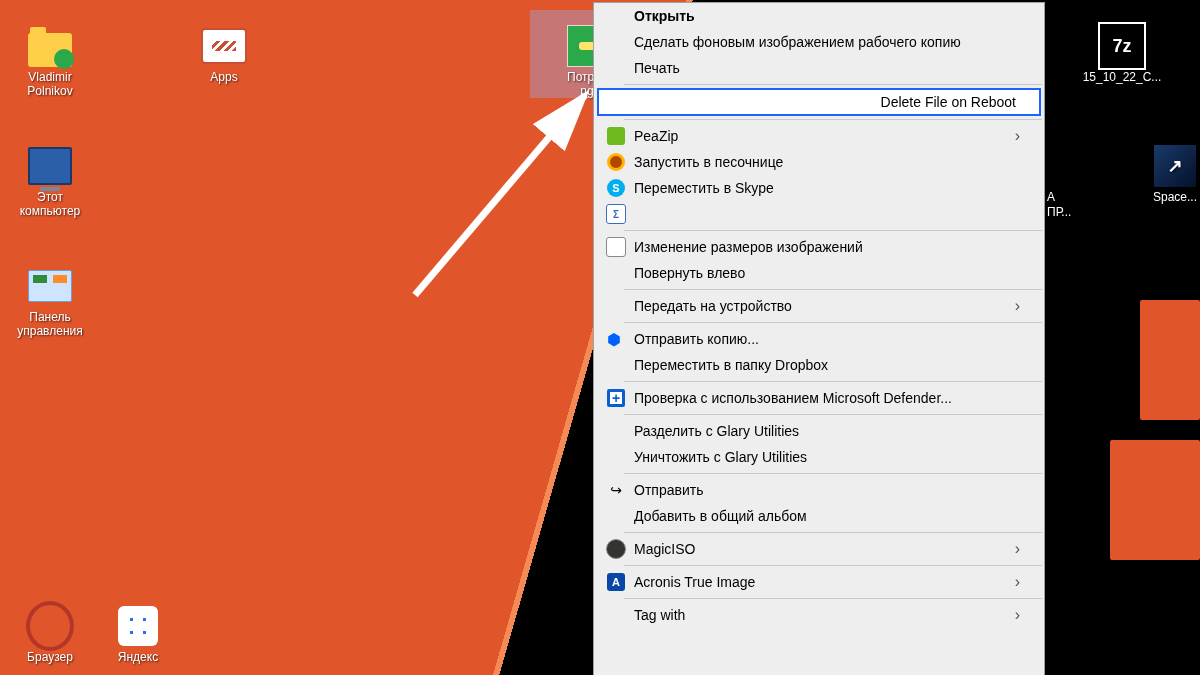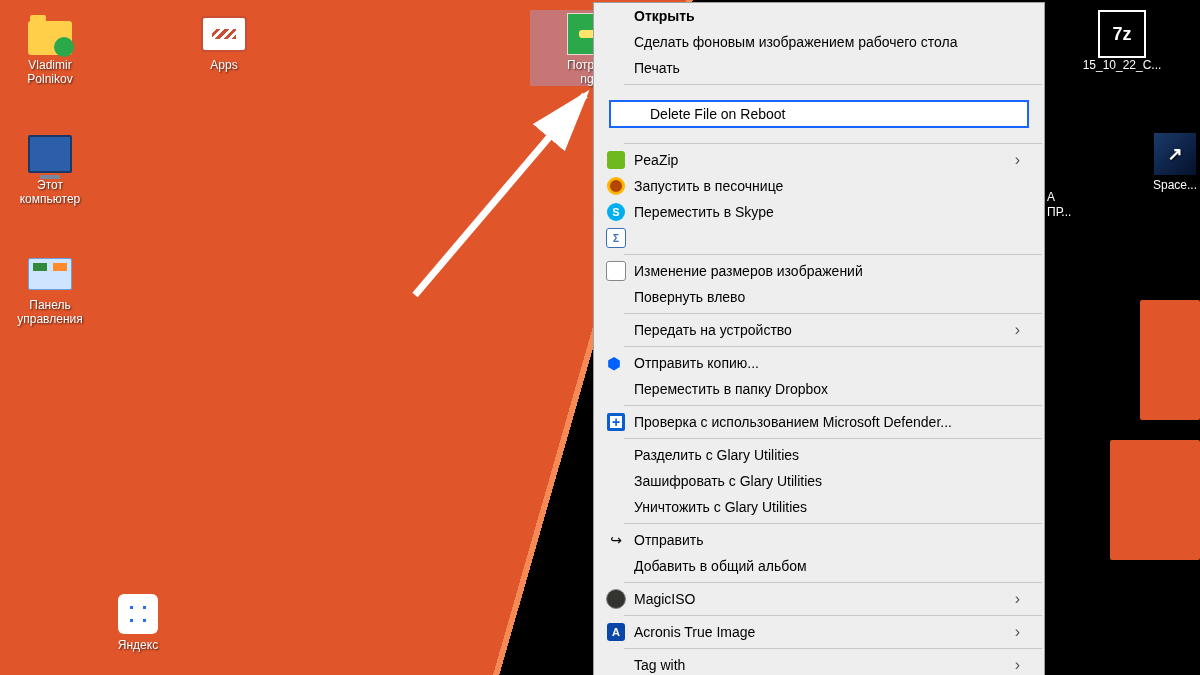--- a/index.html
+++ b/index.html
@@ -14,21 +14,21 @@
         #f58a57 660px, #f58a57 100%);
     color:white;text-shadow:1px 1px 2px rgba(0,0,0,.7);
   }
   
   .logo-mask{position:absolute;right:0;top:300px;width:110px;height:280px;}
   .logo-sq{position:absolute;width:70px;height:120px;background:#e1552b;border-radius:2px;}
   .logo-sq.a{top:0;right:0;width:60px;}
   .logo-sq.b{top:140px;right:0;width:90px;}
   
   .dicon{position:absolute;width:84px;text-align:center;font-size:12px;line-height:14px;}
-  .dicon .pic{width:48px;height:40px;margin:4px auto 4px auto;display:flex;align-items:center;justify-content:center;}
+  .dicon .pic{width:48px;height:40px;margin:16px auto 4px auto;display:flex;align-items:center;justify-content:center;}
   .dicon.sel .pic{outline:1px solid rgba(255,255,255,.7);background:rgba(255,255,255,.25);} 
   .dicon.sel{background:rgba(150,180,255,.35);padding-left:29px;}
   .folder{width:44px;height:34px;background:#ffcf4a;border-radius:3px;position:relative;margin-top:8px;}
   .folder:before{content:"";position:absolute;top:-6px;left:2px;width:16px;height:8px;background:#ffcf4a;border-radius:2px 2px 0 0;}
   .avatar{position:absolute;right:-2px;bottom:-2px;width:20px;height:20px;border-radius:50%;background:#2aa84a;}
   .apps-ic{width:42px;height:32px;background:#fff;border:2px solid #c94e33;border-radius:4px;display:flex;align-items:center;justify-content:center;}
   .apps-ic:before{content:"";width:24px;height:10px;background:repeating-linear-gradient(-45deg,#c94e33 0 3px,#fff 3px 6px);}
   .thispc{width:40px;height:34px;background:#2b5faa;border:2px solid #1a3766;border-radius:2px;position:relative;}
   .thispc:after{content:"";position:absolute;bottom:-8px;left:10px;width:20px;height:4px;background:#7a869a;}
   .ctrlpanel{width:42px;height:30px;background:#cfe4ff;border:1px solid #6aa0e0;border-radius:2px;position:relative;}
@@ -55,21 +55,22 @@
     display:flex;align-items:center;height:26px;padding:0 24px 0 12px;position:relative;
   }
   .ctxmenu .item .ic{width:20px;height:20px;margin-right:8px;display:flex;align-items:center;justify-content:center;flex:0 0 20px;}
   .ctxmenu .item.noicon .ic{visibility:hidden;}
   .ctxmenu .item .lbl{flex:1;white-space:nowrap;overflow:hidden;}
   .ctxmenu .item.bold .lbl{font-weight:600;}
   .ctxmenu .item .arrow-r{font-size:16px;color:#555;}
   .ctxmenu .sep{height:1px;background:#c8c8c8;margin:3px 2px 3px 30px;}
   .ctxmenu .item.highlight{
     background:#fff;outline:2px solid #1a64ff;outline-offset:-1px;
-    margin:16px;
+    margin:4px;
+    text-align:right;
   }
   
   .chip{width:18px;height:18px;border-radius:3px;}
   .chip.pea{background:#6db91e;}
   .chip.sand{background:#ffb400;border-radius:50%;position:relative;}
   .chip.sand:before{content:"";position:absolute;inset:3px;background:#b34600;border-radius:50%;}
   .chip.skype{background:#00aff0;border-radius:50%;color:#fff;font-weight:bold;font-size:11px;display:flex;align-items:center;justify-content:center;}
   .chip.vt{background:#fff;border:1px solid #3a6fb7;color:#3a6fb7;font-size:10px;font-weight:bold;display:flex;align-items:center;justify-content:center;}
   .chip.resize{background:#fff;border:1px solid #888;}
   .chip.dbx{color:#0061ff;font-size:16px;}
@@ -112,20 +113,26 @@
     <div>Этот компьютер</div>
   </div>
 
   <div class="dicon" style="left:8px;top:250px">
     <div class="pic">
         <div class="ctrlpanel"></div>
       </div>
     <div>Панель управления</div>
   </div>
 
+  <div class="dicon" style="left:8px;top:590px">
+    <div class="pic">
+        <div class="opera-ic"></div>
+      </div>
+    <div>Браузер</div>
+  </div>
 
   <div class="dicon" style="left:96px;top:590px">
     <div class="pic">
         <div class="yandex-ic"></div>
       </div>
     <div>Яндекс</div>
   </div>
 
   <div class="dicon sel" style="left:530px;top:10px;width:66px">
     <div class="pic">
@@ -161,21 +168,21 @@
     <line x1="5" y1="215" x2="175" y2="15" stroke="#fff" stroke-width="7" marker-end="url(#ah)"></line>
   </svg>
 
   <div class="ctxmenu">
     <div class="item noicon bold">
         <span class="ic"></span>
         <span class="lbl">Открыть</span>
       </div>
     <div class="item noicon">
         <span class="ic"></span>
-        <span class="lbl">Сделать фоновым изображением рабочего стола</span>
+        <span class="lbl">Сделать фоновым изображением рабочего копию</span>
       </div>
     <div class="item noicon">
         <span class="ic"></span>
         <span class="lbl">Печать</span>
       </div>
     <div class="sep"></div>
     <div class="item noicon highlight">
         <span class="ic"></span>
         <span class="lbl">Delete File on Reboot</span>
       </div>
@@ -236,24 +243,20 @@
     <div class="item">
         <span class="ic">
           <span class="chip def"></span>
         </span>
         <span class="lbl">Проверка с использованием Microsoft Defender...</span>
       </div>
     <div class="sep"></div>
     <div class="item noicon">
         <span class="ic"></span>
         <span class="lbl">Разделить с Glary Utilities</span>
-      </div>
-    <div class="item noicon">
-        <span class="ic"></span>
-        <span class="lbl">Зашифровать с Glary Utilities</span>
       </div>
     <div class="item noicon">
         <span class="ic"></span>
         <span class="lbl">Уничтожить с Glary Utilities</span>
       </div>
     <div class="sep"></div>
     <div class="item">
         <span class="ic">↪</span>
         <span class="lbl">Отправить</span>
       </div>

